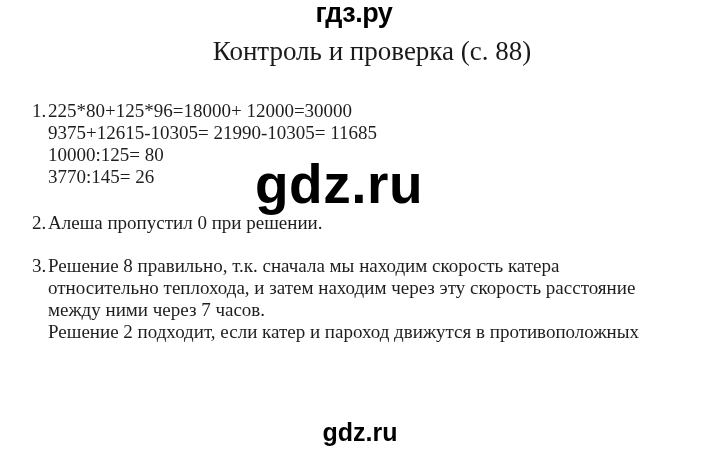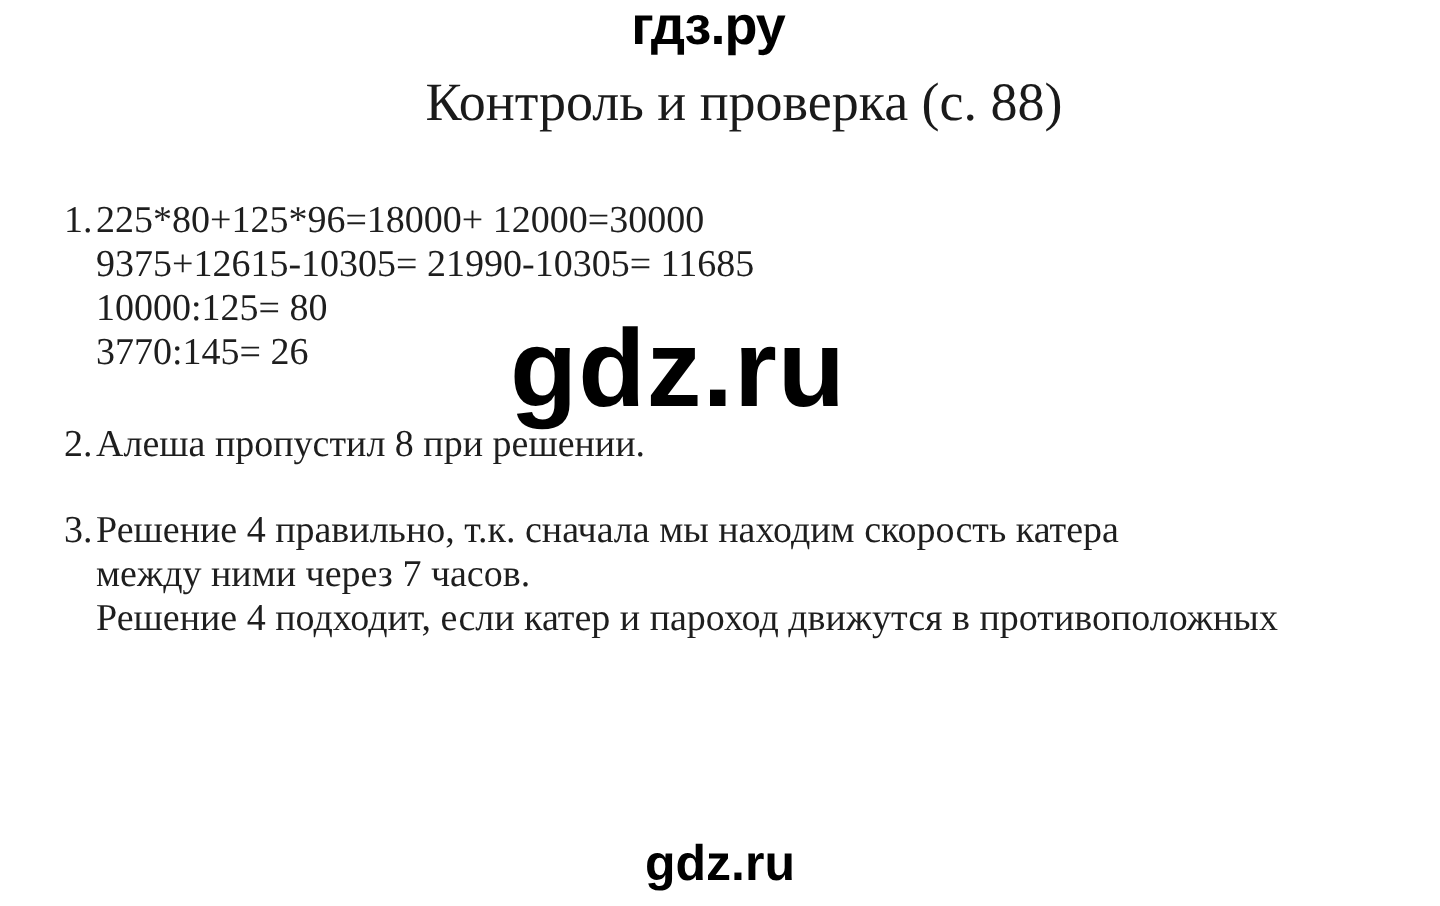--- a/index.html
+++ b/index.html
@@ -104,30 +104,31 @@
         <div class="line">225*80+125*96=18000+ 12000=30000</div>
         <div class="line">9375+12615-10305= 21990-10305= 11685</div>
         <div class="line">10000:125= 80</div>
         <div class="line">3770:145= 26</div>
       </div>
     </div>
 
     <div class="item gap-a">
       <div class="item-num">2.</div>
       <div class="item-body">
-        <div class="line">Алеша пропустил 8 при решении.</div>
+        <div class="line">Алеша пропустил 0 при решении.</div>
       </div>
     </div>
 
     <div class="item gap-b">
       <div class="item-num">3.</div>
       <div class="item-body">
-        <div class="line">Решение 4 правильно, т.к. сначала мы находим скорость катера</div>
+        <div class="line">Решение 8 правильно, т.к. сначала мы находим скорость катера</div>
+        <div class="line">относительно теплохода, и затем находим через эту скорость расстояние</div>
         <div class="line">между ними через 7 часов.</div>
-        <div class="line">Решение 4 подходит, если катер и пароход движутся в противоположных</div>
+        <div class="line">Решение 2 подходит, если катер и пароход движутся в противоположных</div>
       </div>
     </div>
 
   </div>
 
   <div class="watermark-bottom">gdz.ru</div>
 
 </div>
 
 </body></html>

